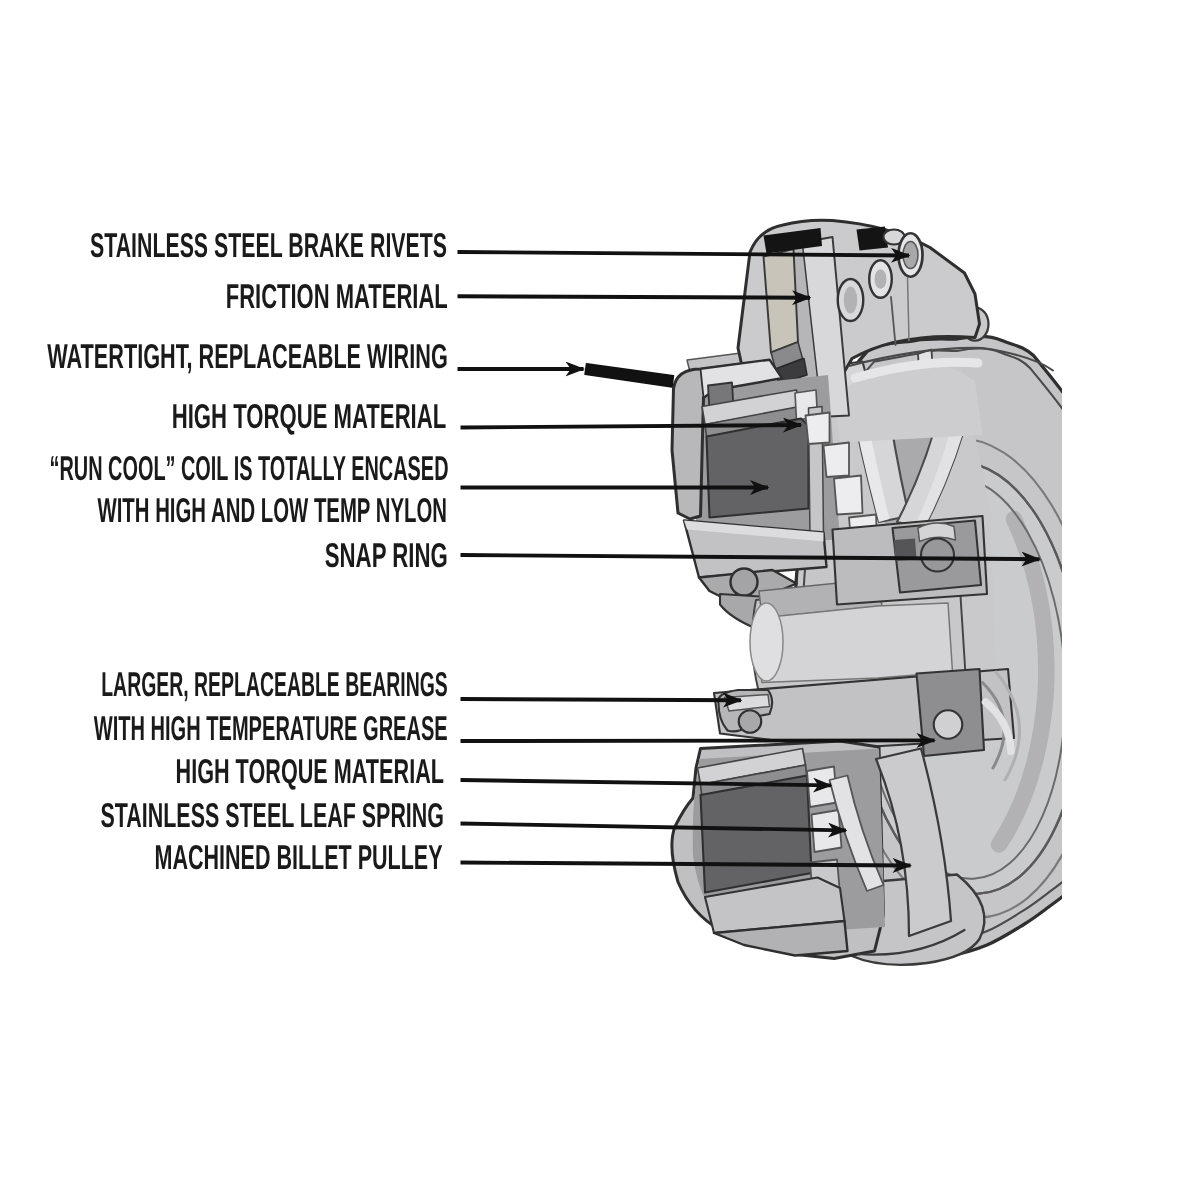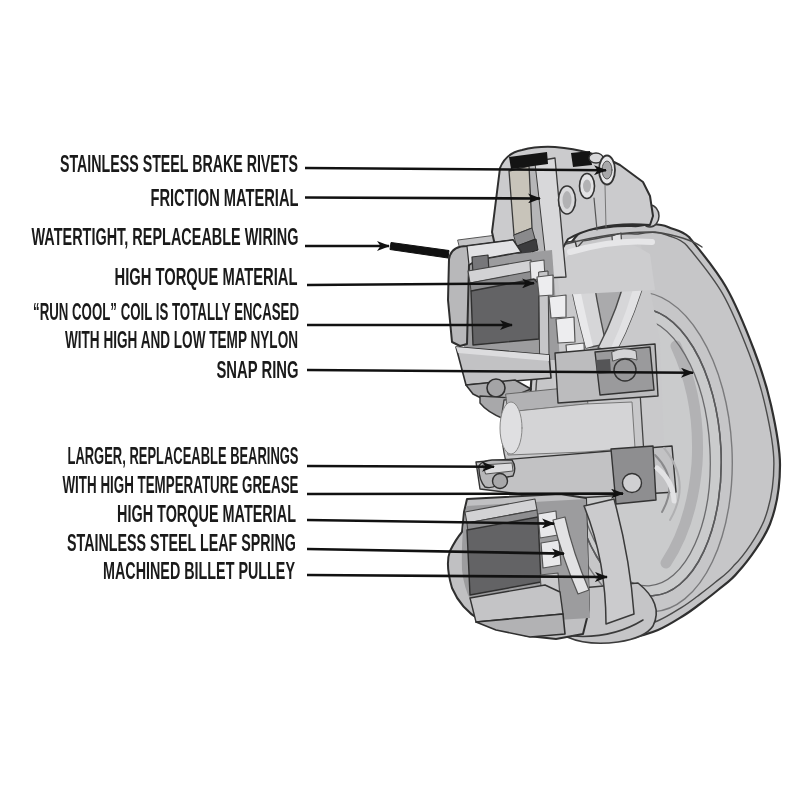--- a/index.html
+++ b/index.html
@@ -1,16 +1,16 @@
 <!DOCTYPE html>
 <html><head>
 <meta charset="utf-8">
 <style>
 html,body{margin:0;padding:0;background:#fff;}
-#stage{position:relative;width:800px;height:800px;background:#fff;overflow:hidden;}
+#stage{position:relative;width:708px;height:800px;background:#fff;overflow:hidden;}
 svg{position:absolute;left:0;top:0;}
 text{font-family:"Liberation Sans",sans-serif;font-weight:bold;fill:#1a1a1a;}
 </style>
 </head>
 <body>
 <div id="stage">
 <svg width="800" height="800" viewBox="0 0 800 800">
 <defs>
 <marker id="arr" markerWidth="14" markerHeight="10" refX="12" refY="5" orient="auto" markerUnits="userSpaceOnUse">
   <path d="M0,0 L13,5 L0,10 L3.5,5 z" fill="#111"></path>

